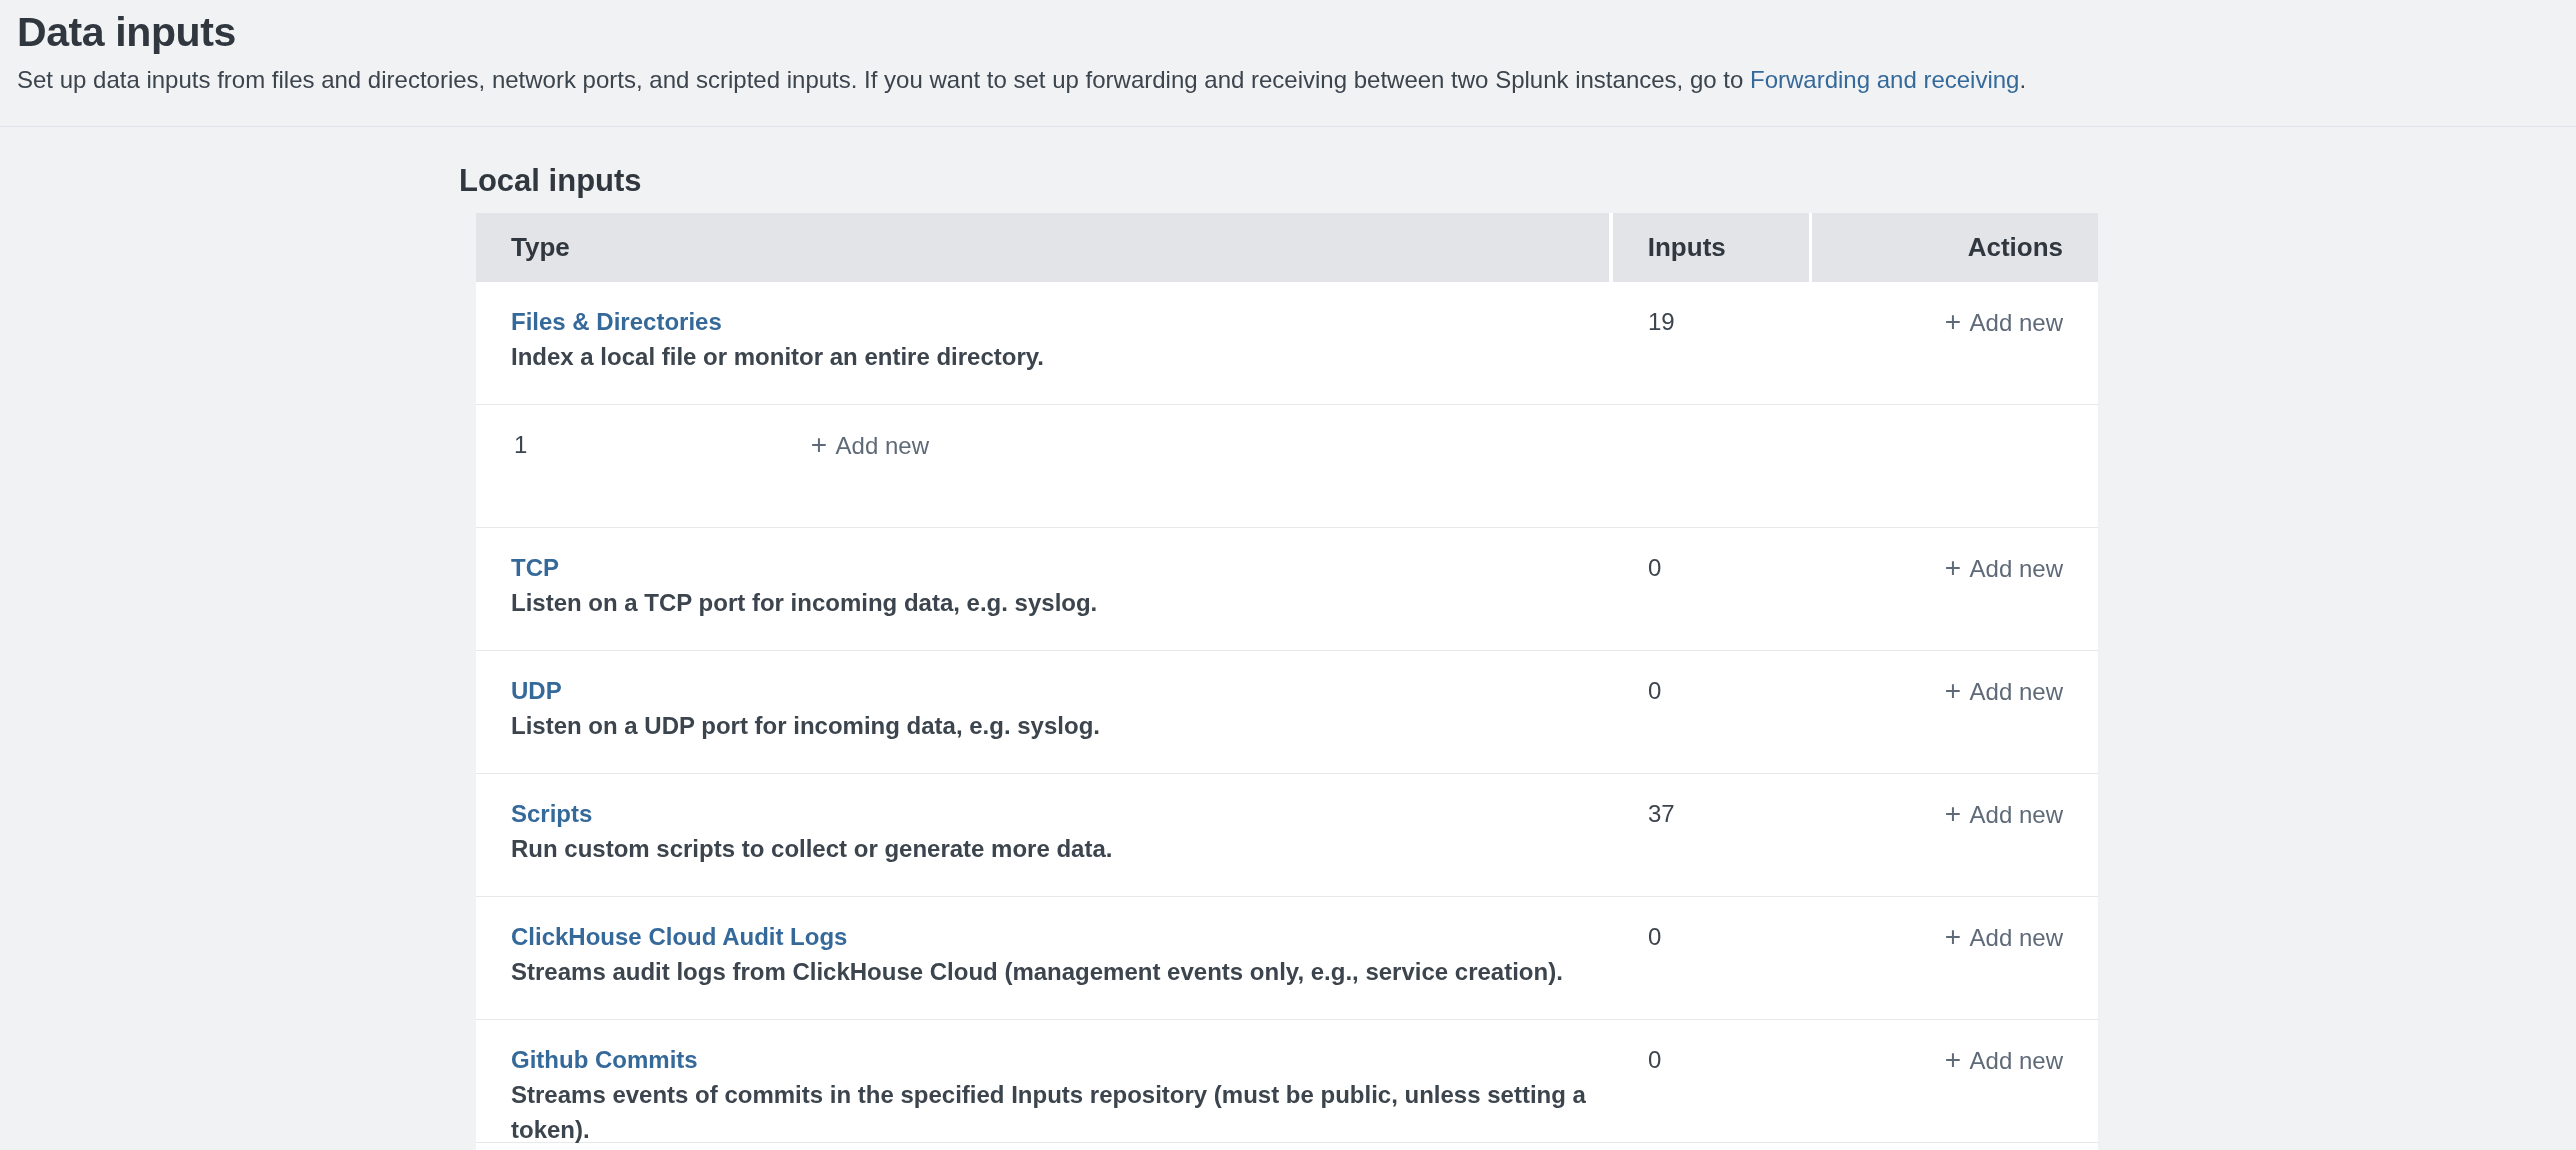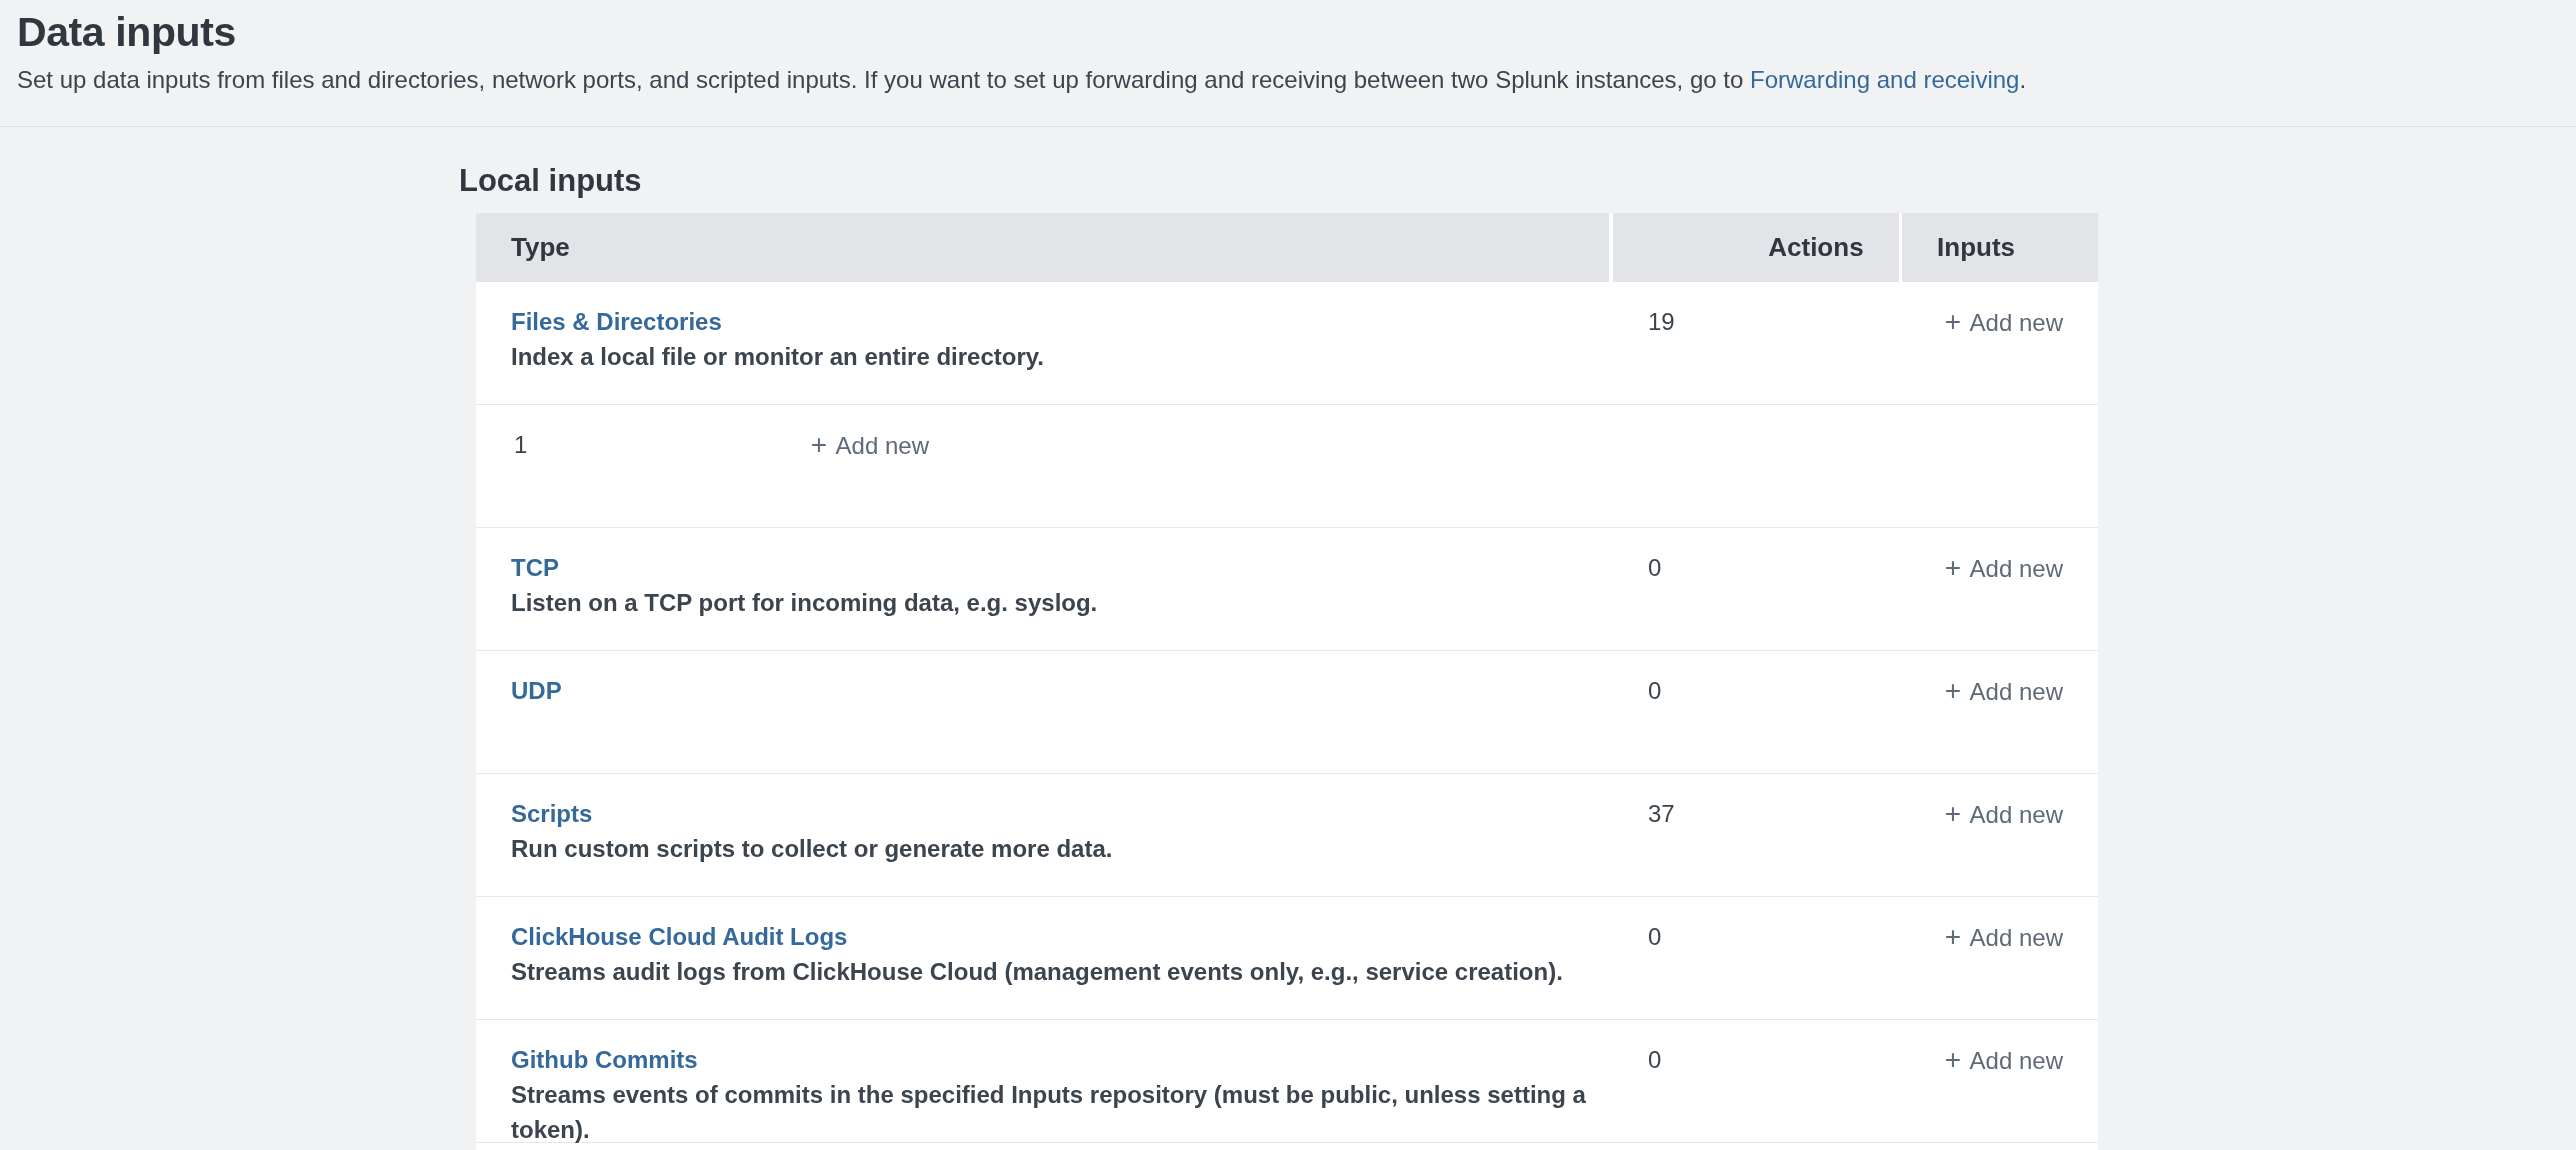--- a/index.html
+++ b/index.html
@@ -130,22 +130,22 @@
   <h1 class="page-title">Data inputs</h1>
   <p class="page-subtitle"><span>Set up data inputs from files and directories, network ports, and scripted inputs. If you want to set up forwarding and receiving between two Splunk instances, go to </span><a>Forwarding and receiving</a><span>.</span></p>
 </header>
 
 <main>
   <h2 class="section-heading">Local inputs</h2>
 
   <div class="table-wrap">
     <div class="thead">
       <div class="th col-type">Type</div>
+      <div class="th col-inputs">Inputs</div>
       <div class="th col-actions">Actions</div>
-      <div class="th col-inputs">Inputs</div>
     </div>
 
     <div>
   <div class="row">
     <div class="cell col-type">
       <a class="type-link">Files &amp; Directories</a>
       <div class="type-desc">Index a local file or monitor an entire directory.</div>
     </div>
     <div class="cell col-inputs">19</div>
     <div class="cell col-actions">
@@ -167,20 +167,21 @@
     </div>
     <div class="cell col-inputs">0</div>
     <div class="cell col-actions">
       <a class="add-new"><span class="plus-glyph">+</span><span>Add new</span></a>
     </div>
   </div>
 
   <div class="row">
     <div class="cell col-type">
       <a class="type-link">UDP</a>
+      <div class="type-desc">Listen on a UDP port for incoming data, e.g. syslog.</div>
     </div>
     <div class="cell col-inputs">0</div>
     <div class="cell col-actions">
       <a class="add-new"><span class="plus-glyph">+</span><span>Add new</span></a>
     </div>
   </div>
 
   <div class="row">
     <div class="cell col-type">
       <a class="type-link">Scripts</a>

